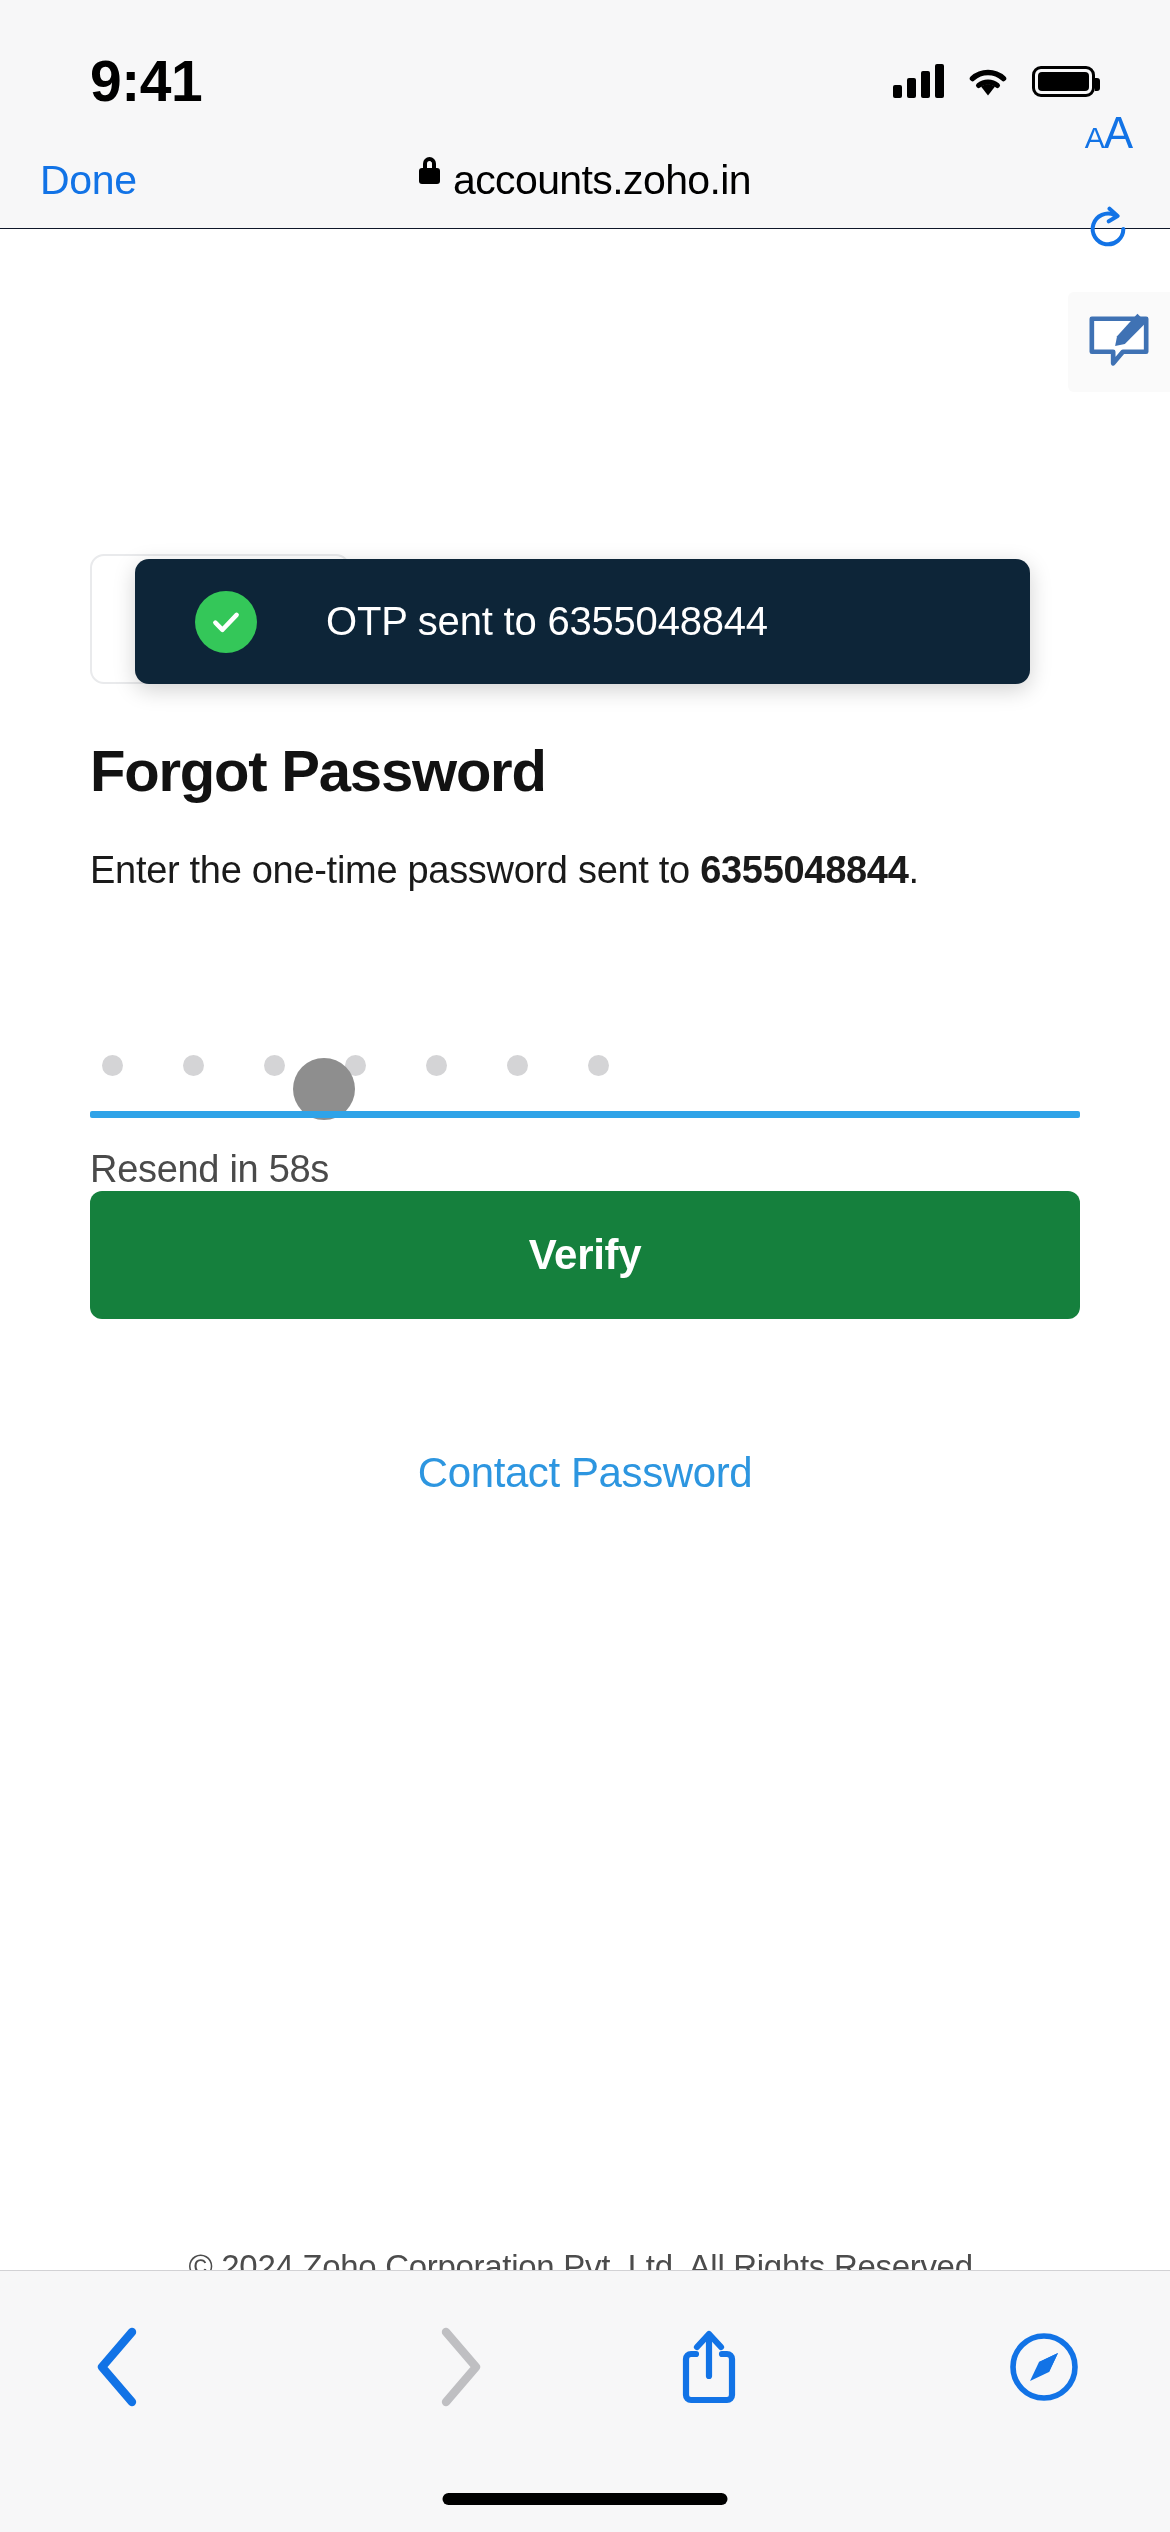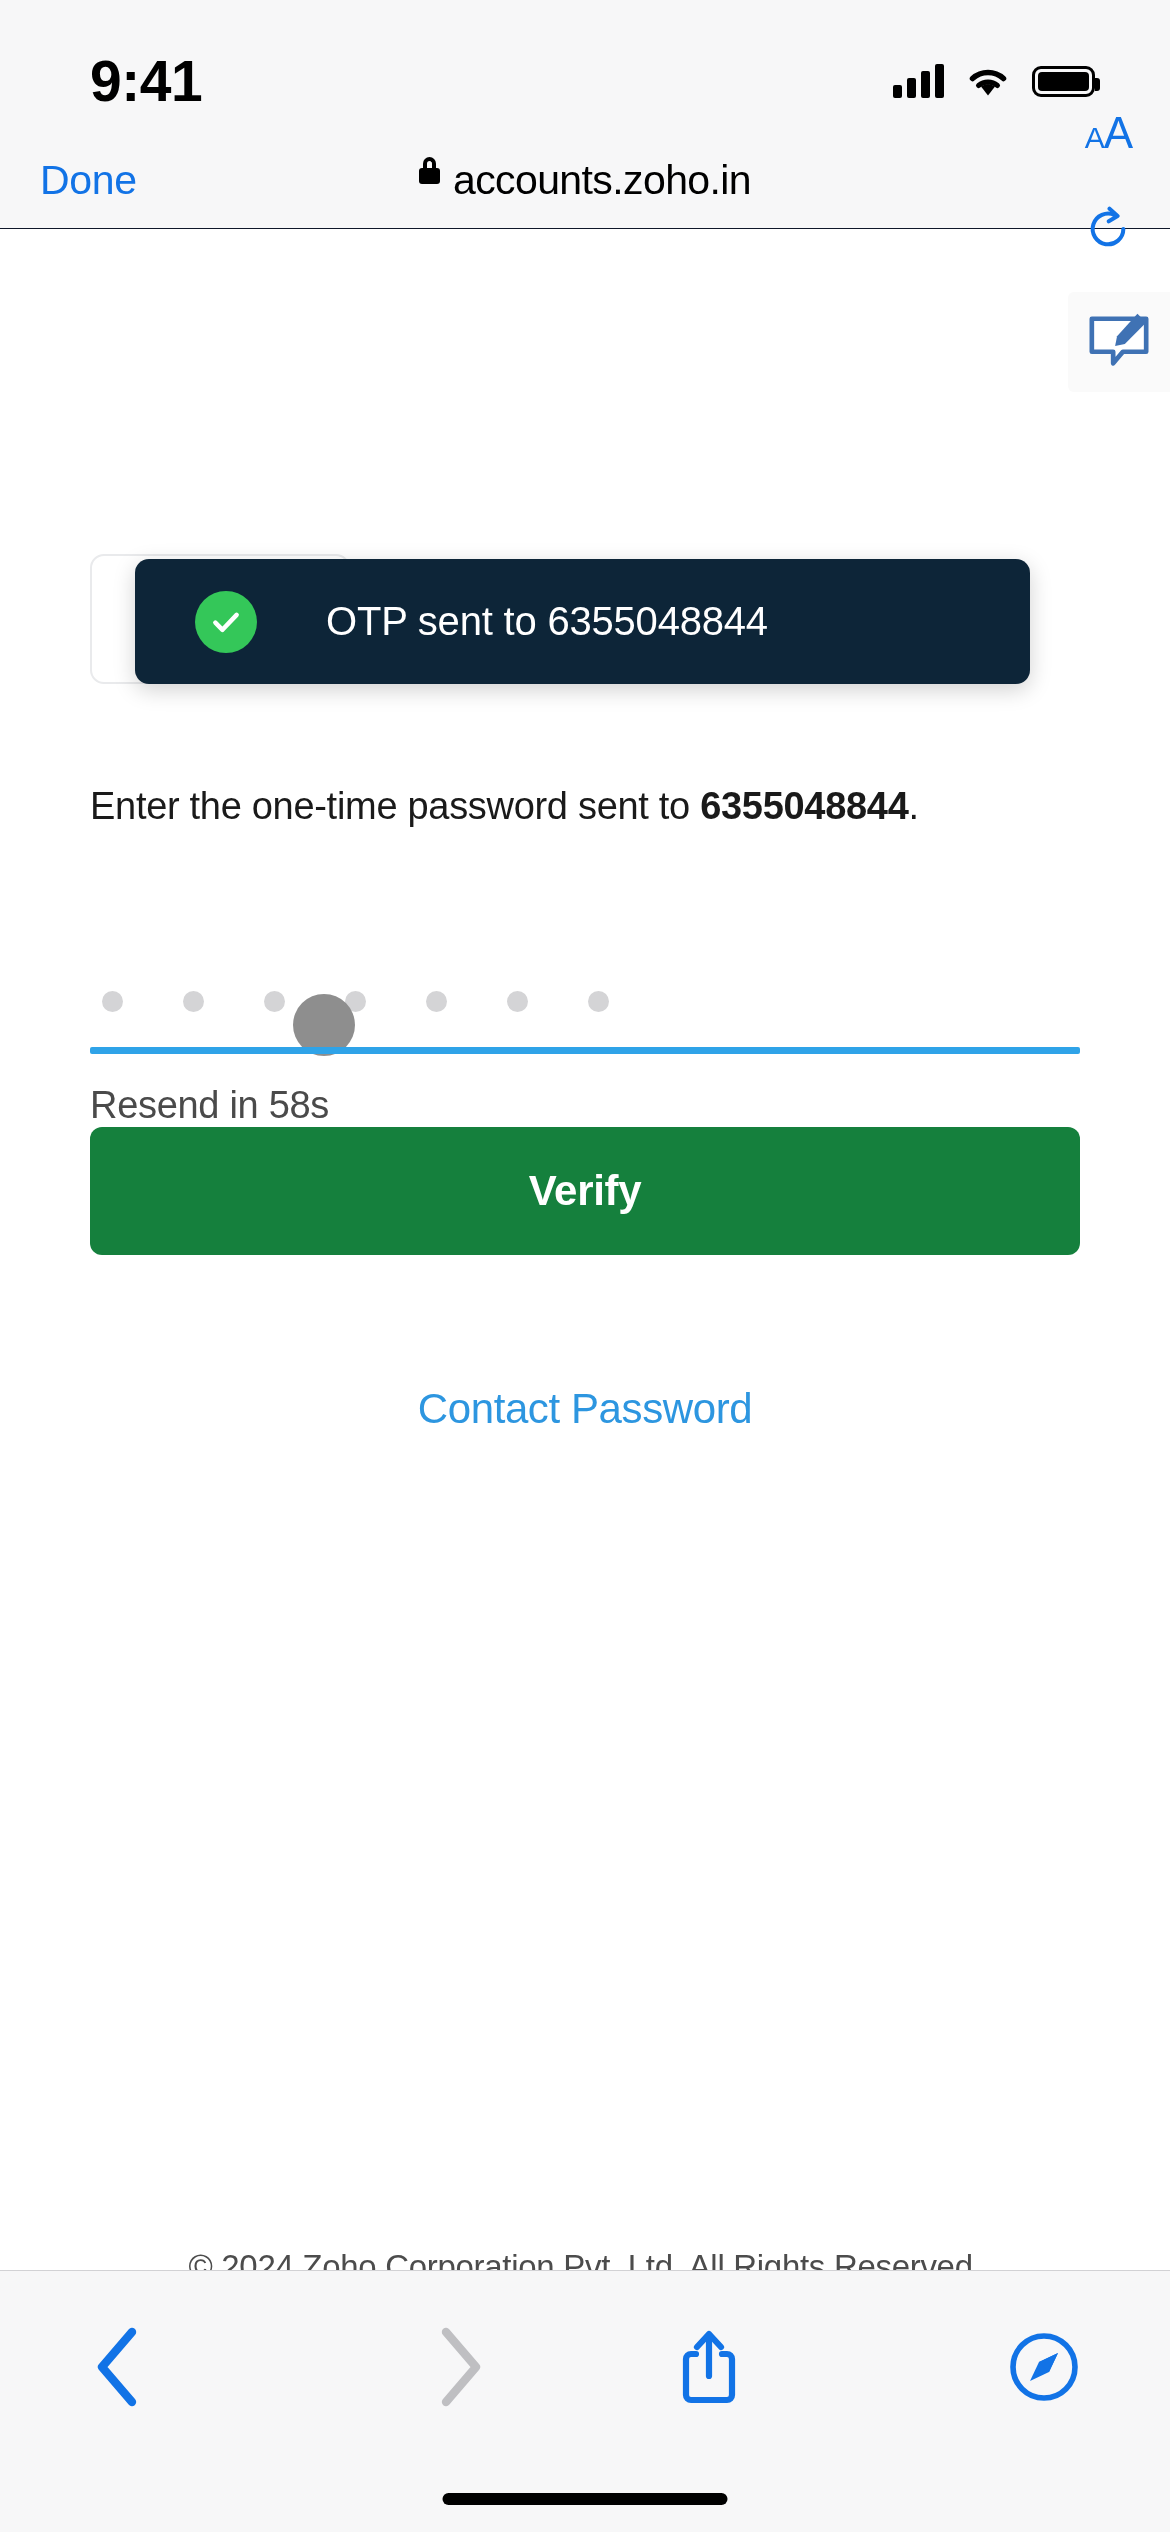--- a/index.html
+++ b/index.html
@@ -278,20 +278,21 @@
   <div class="toast">
     <div class="toast-check">
       <svg viewBox="0 0 24 24">
           <path d="M4.5 12.5 L9.5 17.5 L19.5 7" stroke="#fff" stroke-width="3.2" fill="none" stroke-linecap="round" stroke-linejoin="round"></path>
         </svg>
     </div>
     <div class="toast-text">OTP sent to 6355048844</div>
   </div>
 
   <div class="content">
+    <h1 class="title">Forgot Password</h1>
 
     <p class="subtitle"><span>Enter the one-time password sent to </span><b>6355048844</b><span>.</span></p>
 
     <div class="otp-field">
       <div class="otp-dots">
         <span></span>
         <span></span>
         <span></span>
         <span></span>
         <span></span>

